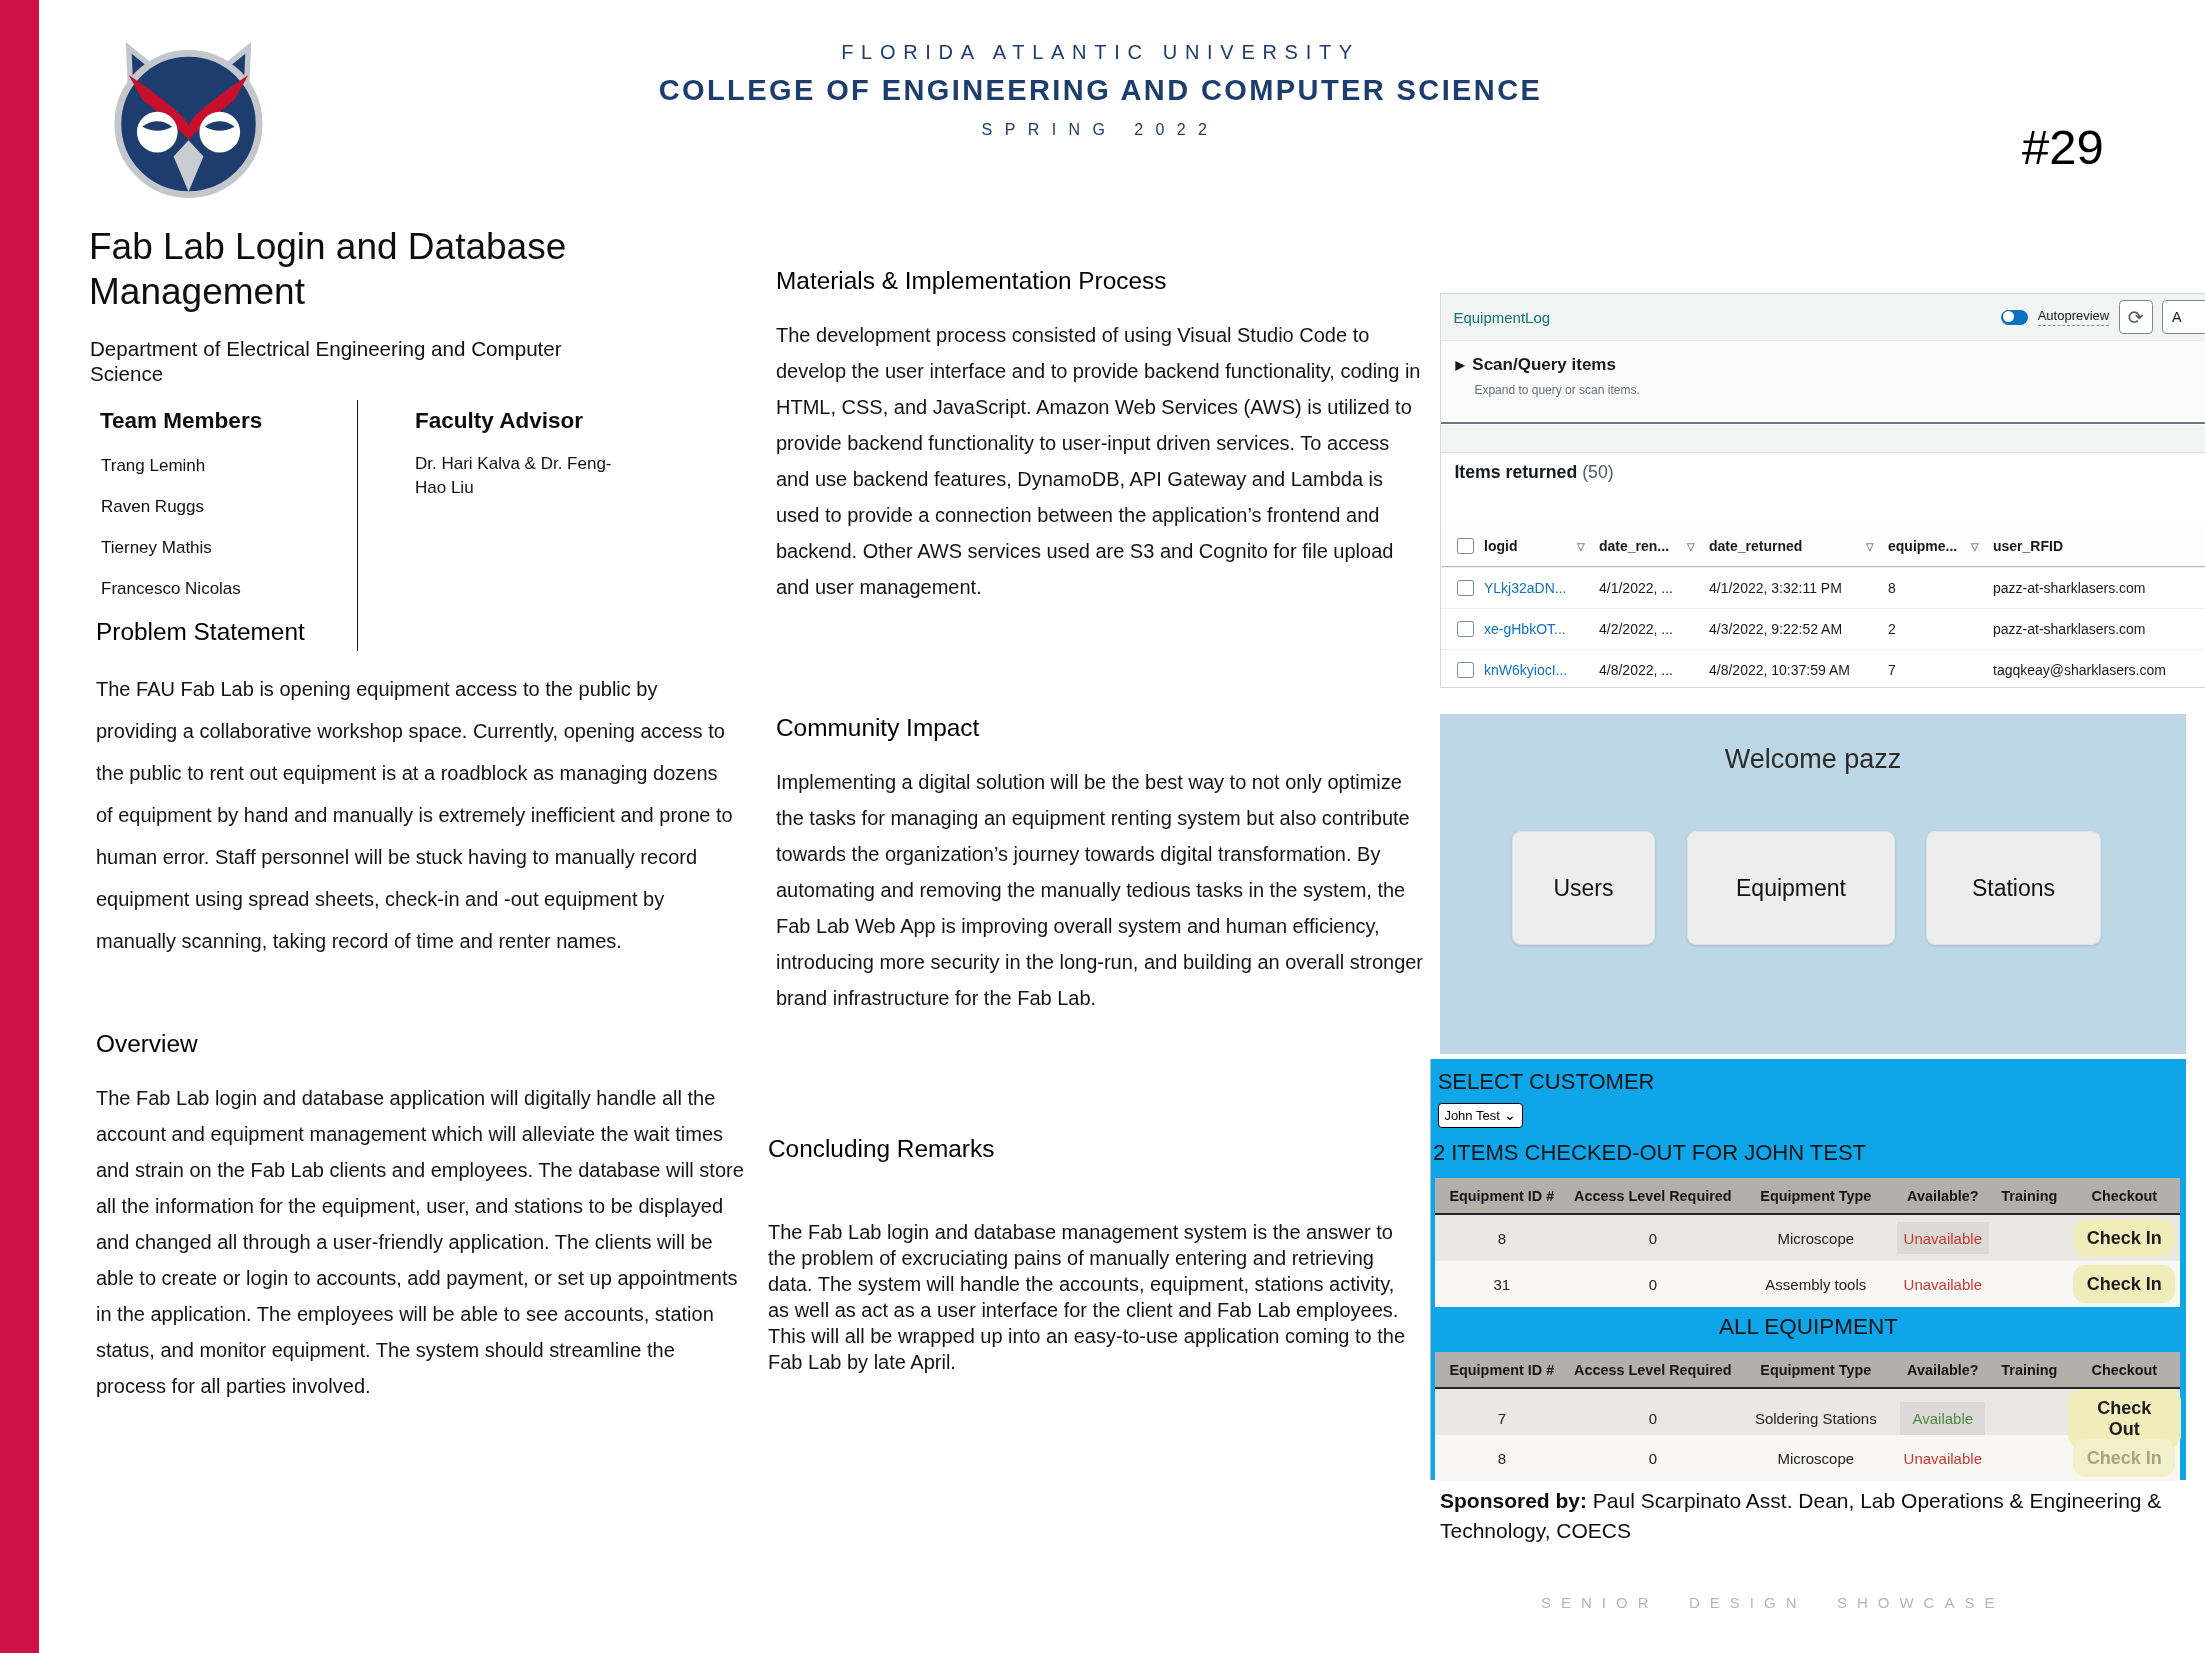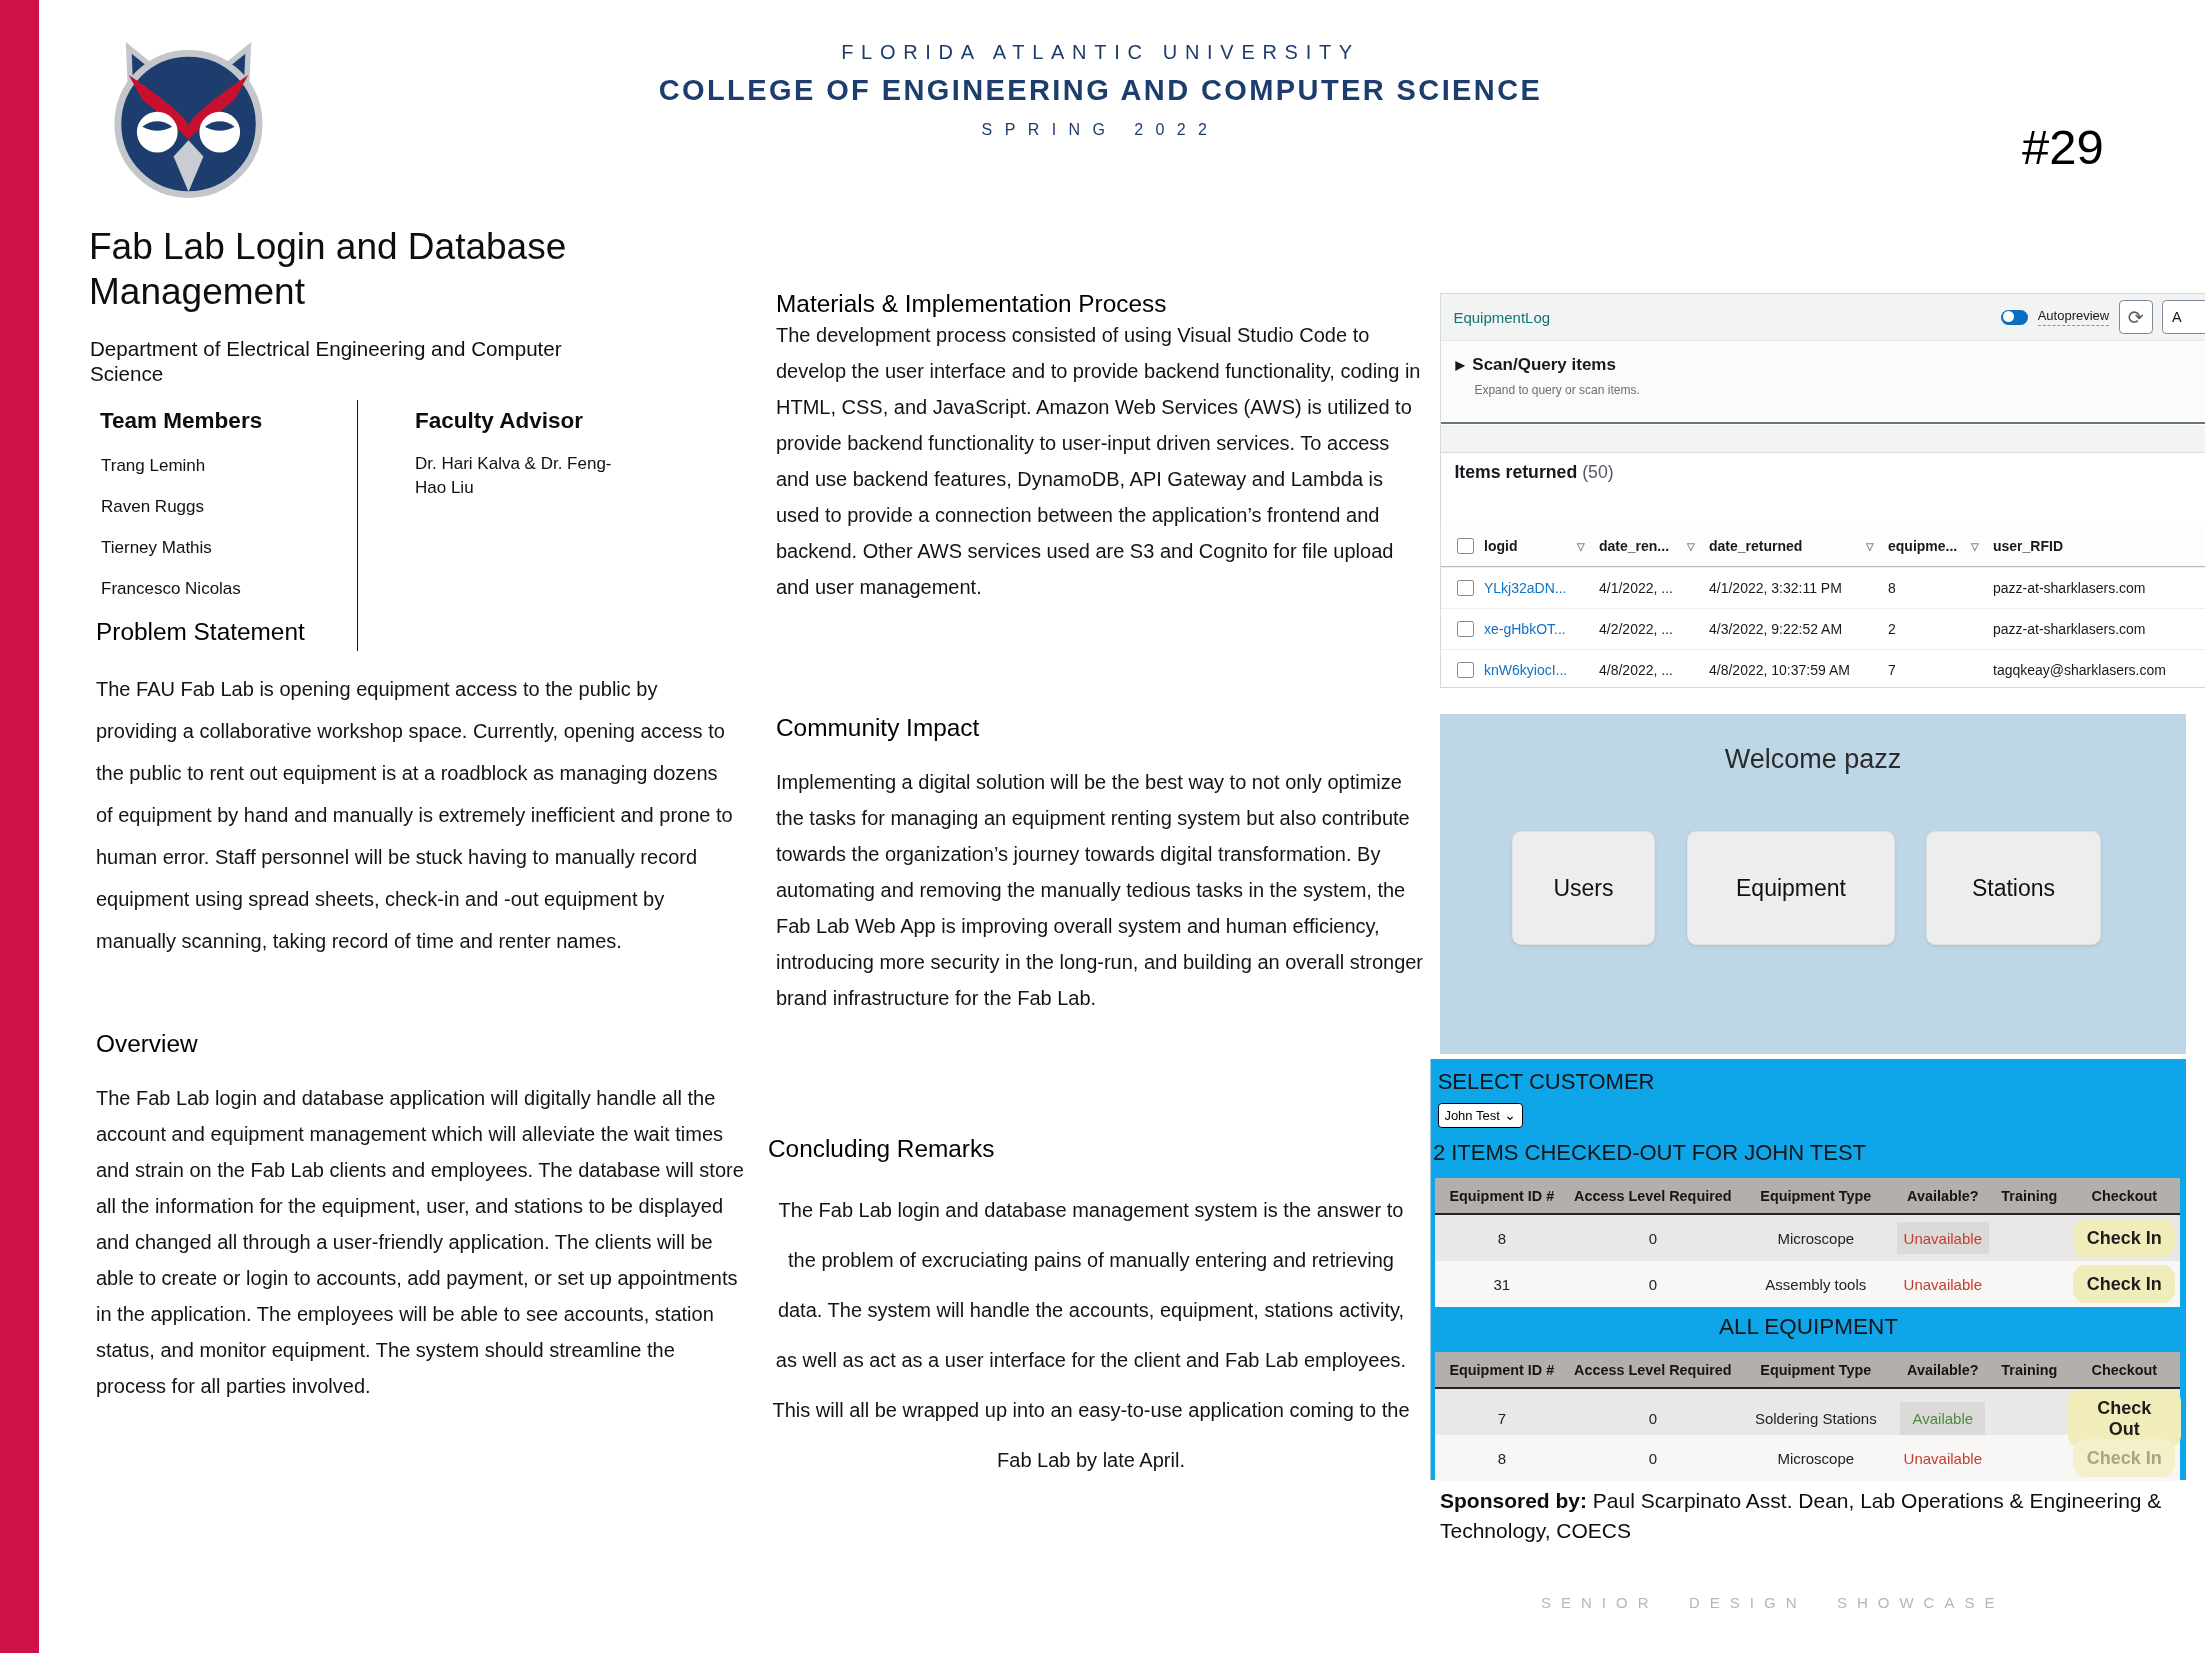--- a/index.html
+++ b/index.html
@@ -26,26 +26,26 @@
   .team-list{left:101px;top:456px;display:flex;flex-direction:column;gap:21px;font-size:17px;color:#111;}
   .advisor-heading{left:415px;top:408px;font-size:22.5px;font-weight:700;color:#0d0d0d;}
   .advisor-names{left:415px;top:452px;width:206px;font-size:17px;line-height:1.4;color:#111;}
 
   .sec-heading{font-size:24.4px;font-weight:400;color:#000;}
   .sec-body{font-size:20px;color:#141414;}
   .problem-h{left:96px;top:618px;}
   .problem-b{left:96px;top:668px;width:637px;line-height:42px;}
   .overview-h{left:96px;top:1030px;}
   .overview-b{left:96px;top:1080px;width:651px;line-height:36px;}
-  .materials-h{left:776px;top:267px;margin-top:23px;}
+  .materials-h{left:776px;top:267px;}
   .materials-b{left:776px;top:317px;width:646px;line-height:36px;}
   .community-h{left:776px;top:714px;}
   .community-b{left:776px;top:764px;width:651px;line-height:36px;}
   .concluding-h{left:768px;top:1135px;}
-  .concluding-b{left:768px;top:1185px;width:646px;line-height:50px;text-align:center;}
+  .concluding-b{left:768px;top:1219px;width:646px;line-height:26px;}
 
   
   .dyn-panel{left:1440px;top:293px;width:766px;height:393px;background:#ffffff;
              border:1px solid #d6d9dc;overflow:hidden;}
   .dyn-header{position:absolute;left:0;top:0;right:0;height:46px;background:#f2f3f3;
               display:flex;align-items:center;padding:0 0 0 12.4px;}
   .dyn-title{font-size:15px;color:#0f766e;}
   .dyn-controls{margin-left:auto;display:flex;align-items:center;gap:9.6px;margin-right:-28px;}
   .toggle{width:27px;height:15px;border-radius:7.7px;background:#0a6fc2;position:relative;}
   .toggle .knob{position:absolute;left:1.9px;top:1.9px;width:11px;height:11px;border-radius:50%;background:#fff;}

